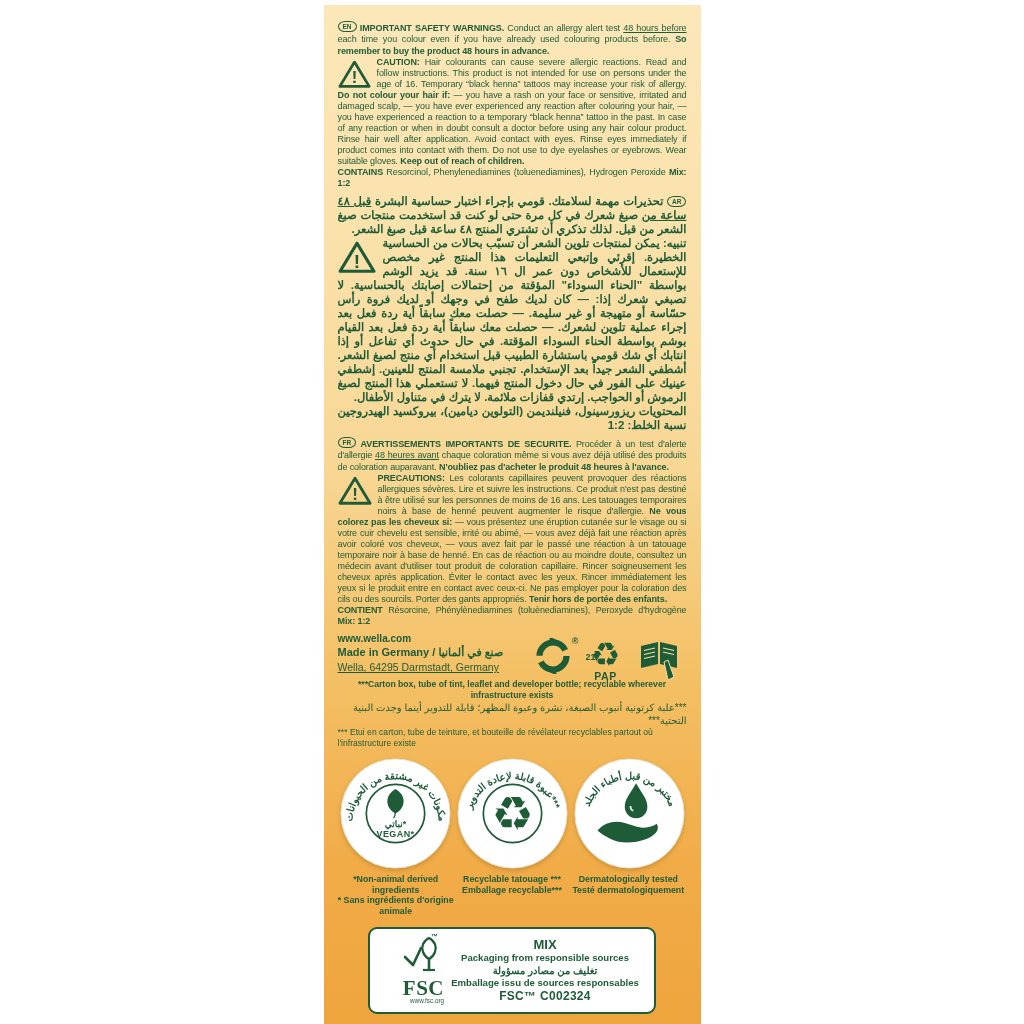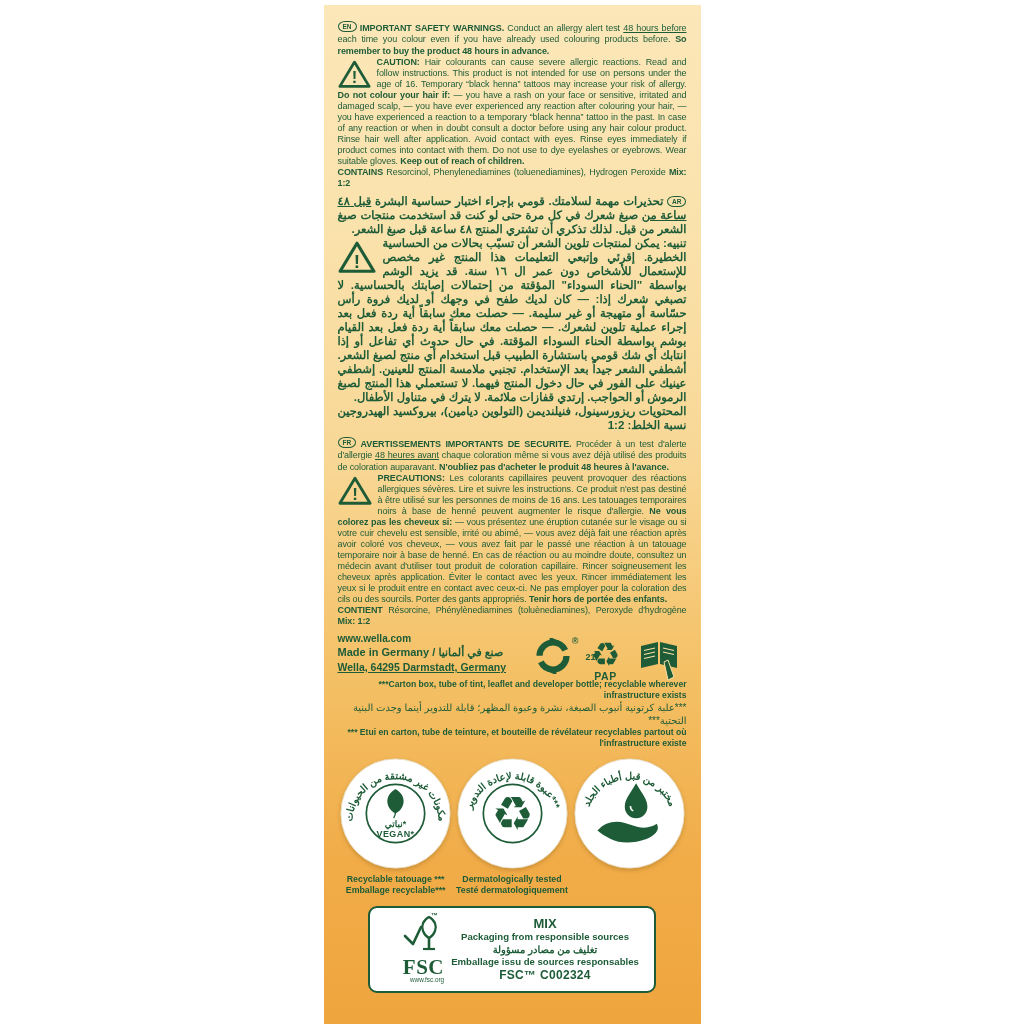--- a/index.html
+++ b/index.html
@@ -24,32 +24,32 @@
     padding:0 4px;font-size:6.5px;line-height:9px;font-weight:bold;vertical-align:1.5px;
     letter-spacing:0;
   }
   .tri{float:left;margin:2px 6px 1px 0;}
   .arabic .tri{margin:4px 7px 2px 0;}
   .sec{margin-bottom:3px;}
   .contains-line{margin-bottom:5px;}
   .footer{position:relative;margin-top:3px;}
   .site{font-size:10px;font-weight:bold;line-height:13px;}
   .madein{font-size:11px;font-weight:bold;line-height:15px;}
-  .address{font-size:10.5px;font-weight:bold;line-height:15px;text-decoration:underline;}
+  .address{font-size:10.5px;font-weight:normal;line-height:15px;text-decoration:underline;}
   .cert-icons{position:absolute;right:2px;top:6px;display:flex;align-items:flex-start;gap:7px;}
   .greendot-wrap{display:flex;align-items:flex-start;}
   .reg-mark{font-size:9px;font-weight:bold;margin:-2px 0 0 1px;}
   .pap{display:flex;flex-direction:column;align-items:center;position:relative;width:40px;}
   .pap .glyph{font-size:33px;line-height:33px;color:#1E5C38;}
   .pap .num{position:absolute;top:14px;left:0;right:0;text-align:left;font-size:9px;font-weight:bold;}
   .pap .lbl{font-size:10.5px;font-weight:bold;line-height:10px;letter-spacing:.5px;text-align:right;}
   .notes{margin-top:4px;}
-  .note-en{font-size:8.6px;line-height:11px;font-weight:bold;text-align:right;}
+  .note-en{font-size:8.6px;line-height:11px;font-weight:bold;text-align:center;}
   .note-ar{direction:rtl;font-size:10px;line-height:13px;font-weight:normal;text-align:right;}
-  .note-fr{font-size:8.6px;line-height:11px;font-weight:bold;text-align:right;}
+  .note-fr{font-size:8.6px;line-height:11px;font-weight:normal;text-align:left;}
   .badge-row{display:flex;justify-content:space-between;margin-top:8px;padding:0 1px;}
   .badge-row svg{filter:drop-shadow(0 2px 2px rgba(90,60,0,.25));}
   .captions{display:flex;margin-top:4px;}
   .cap{width:33.33%;text-align:center;font-weight:bold;font-size:8.8px;line-height:10.5px;}
   .fsc-box{
     width:288px;margin:11px auto 0;background:#fff;border:2px solid #1E5C38;border-radius:9px;
     display:flex;align-items:center;padding:6px 8px 7px;box-sizing:border-box;
   }
   .fsc-left{width:66px;text-align:right;position:relative;flex:none;}
   .fsc-tm{position:absolute;top:-2px;right:6px;font-size:7px;font-weight:bold;}
@@ -178,20 +178,24 @@
       <g>
         <path d="M67,28 c-7,12 -12,17 -12,25 a12,12 0 0 0 24,0 c0,-8 -5,-13 -12,-25 z" fill="#1E5C38"></path>
         <path d="M61,52 a4,5 0 0 0 3,5" stroke="#ffffff" stroke-width="1.6" fill="none"></path>
         <path d="M26,78 c8,-9 19,-11 29,-8 l13,4 c8,2 15,1 21,-3 c4,7 -3,13 -11,16 c-14,5 -28,5 -38,0 c-6,-3 -11,-6 -14,-9 z" fill="#1E5C38"></path>
       </g>
     </svg>
   </div>
 
   <div class="captions">
     <div class="cap">
+      <div>*Non-animal derived ingredients</div>
+      <div>* Sans ingrédients d'origine animale</div>
+    </div>
+    <div class="cap">
       <div>Recyclable tatouage ***</div>
       <div>Emballage recyclable***</div>
     </div>
     <div class="cap">
       <div>Dermatologically tested</div>
       <div>Testé dermatologiquement</div>
     </div>
   </div>
 
   <div class="fsc-box">

